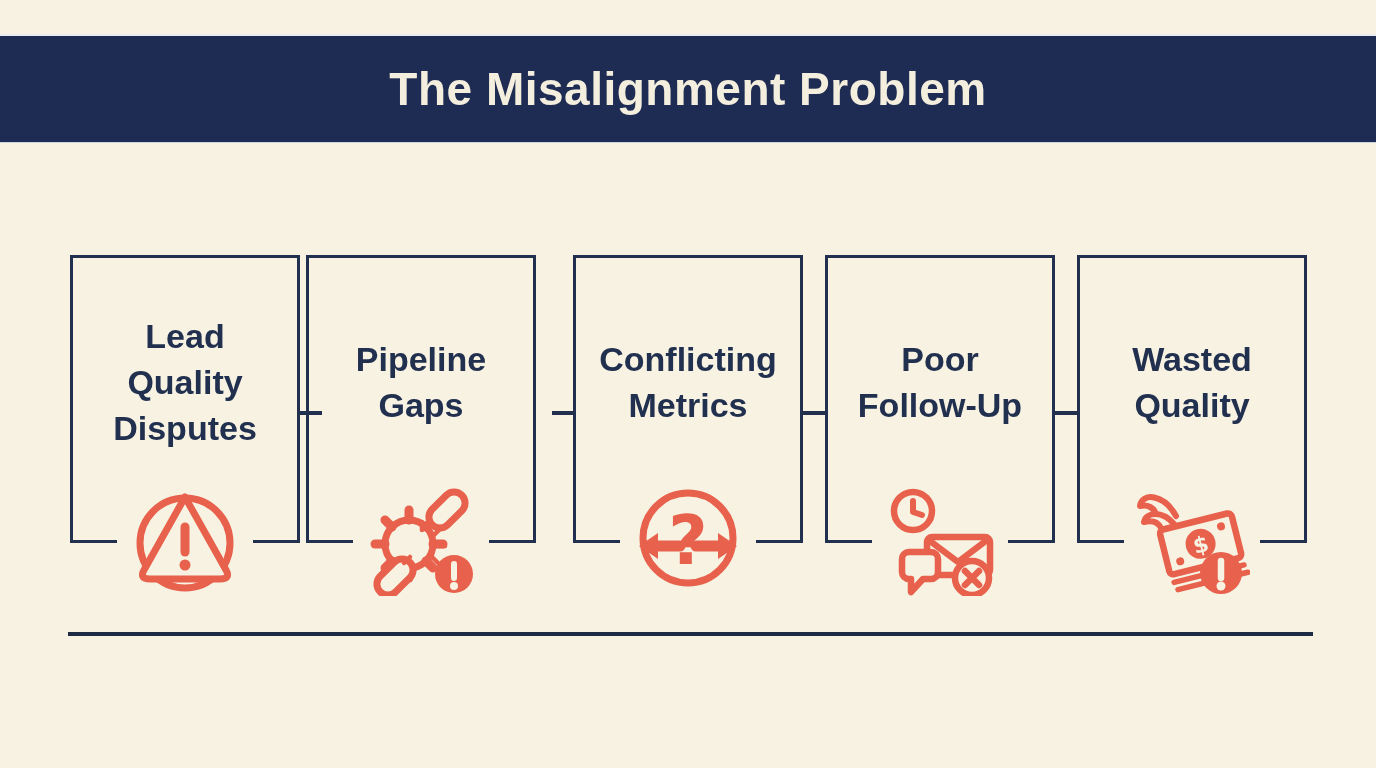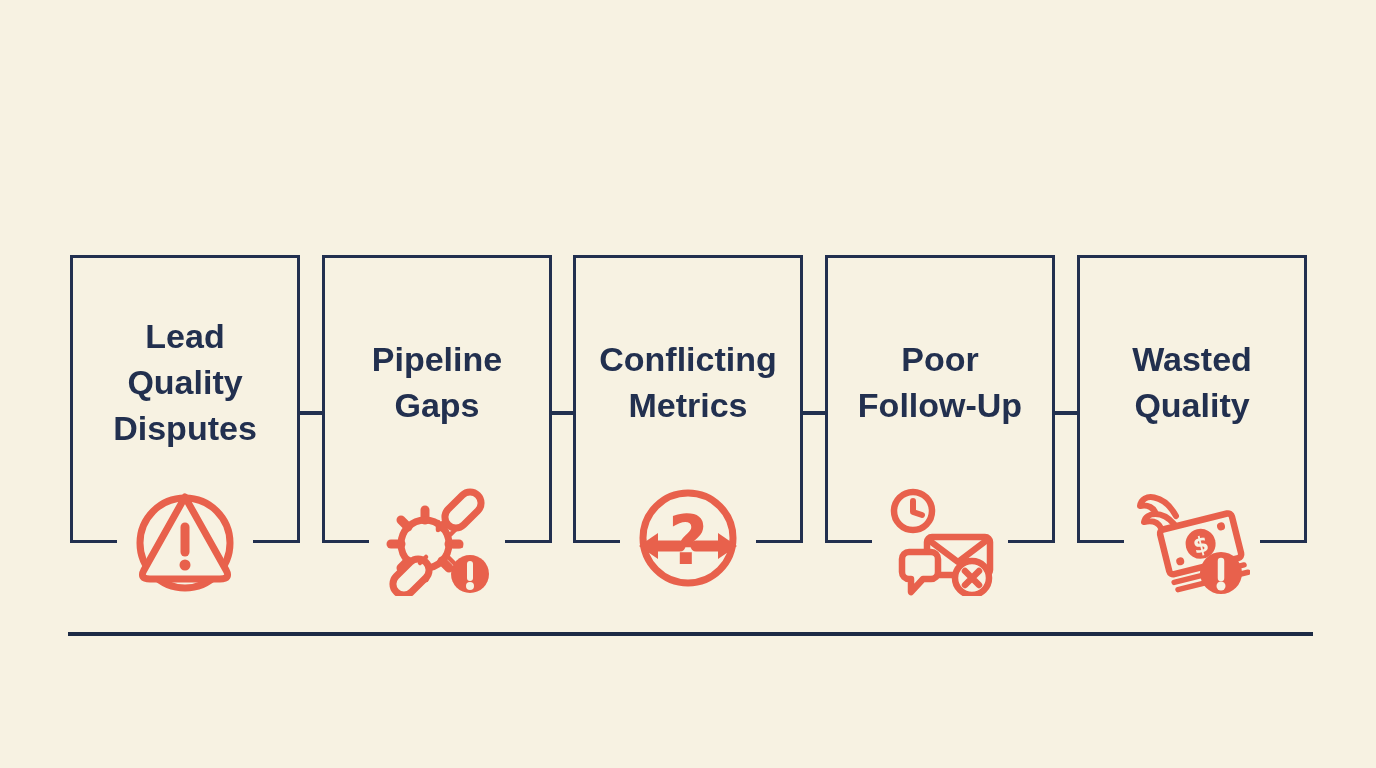--- a/index.html
+++ b/index.html
@@ -56,40 +56,43 @@
   .cl{stroke:var(--background);fill:none;stroke-linecap:round;}
   .cf{fill:var(--background);}
   .q{fill:var(--icon-accent);font-family:"DejaVu Sans",sans-serif;font-weight:bold;}
   .cream{fill:var(--background);font-family:"DejaVu Sans",sans-serif;font-weight:bold;}
 </style>
 </head>
 <body>
 
 <div class="canvas">
 
+  <div class="banner">
+    <h1>The Misalignment Problem</h1>
+  </div>
 
   <div class="card" style="left:70px">
     <div class="label-area">
       <div class="label">Lead
 Quality
 Disputes</div>
     </div>
     <div class="bseg l"></div>
     <div class="bseg r"></div>
     <div class="icon-wrap">
       <svg width="116" height="116" viewBox="0 0 116 116">
         <circle class="s" cx="58" cy="63" r="45" stroke-width="7"></circle>
         <path class="s bgfill" stroke-width="7" d="M58 17 L99 90 Q104 99 93 99 L23 99 Q12 99 17 90 Z"></path>
         <line class="s" x1="58" y1="47" x2="58" y2="72" stroke-width="9"></line>
         <circle class="f" cx="58" cy="85" r="5.5"></circle>
       </svg>
     </div>
   </div>
 
-  <div class="card" style="left:322px">
+  <div class="card" style="left:306px">
     <div class="label-area">
       <div class="label">Pipeline
 Gaps</div>
     </div>
     <div class="bseg l"></div>
     <div class="bseg r"></div>
     <div class="icon-wrap">
       <svg width="116" height="116" viewBox="0 0 116 116">
         <g stroke-width="9" class="s">
           <line x1="70" y1="64" x2="80" y2="64"></line>

